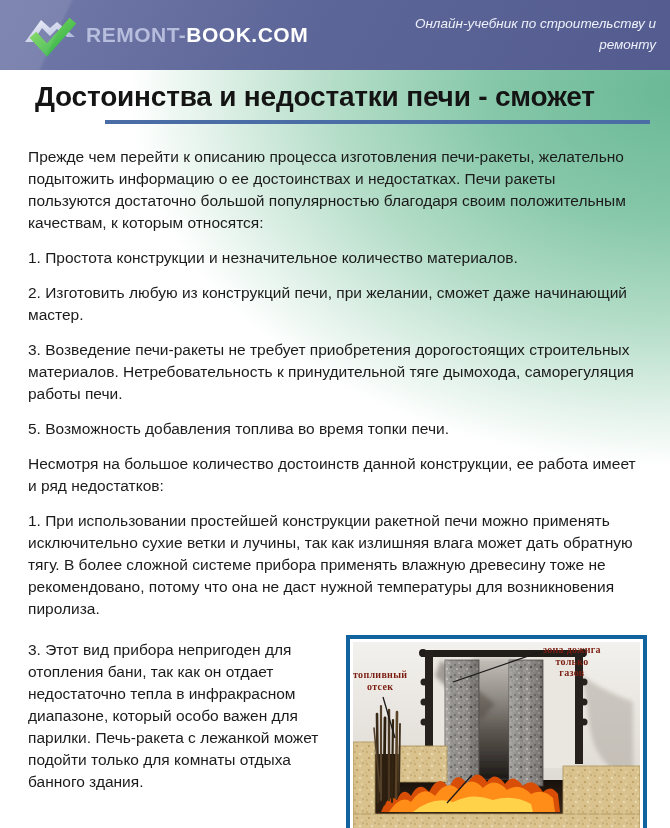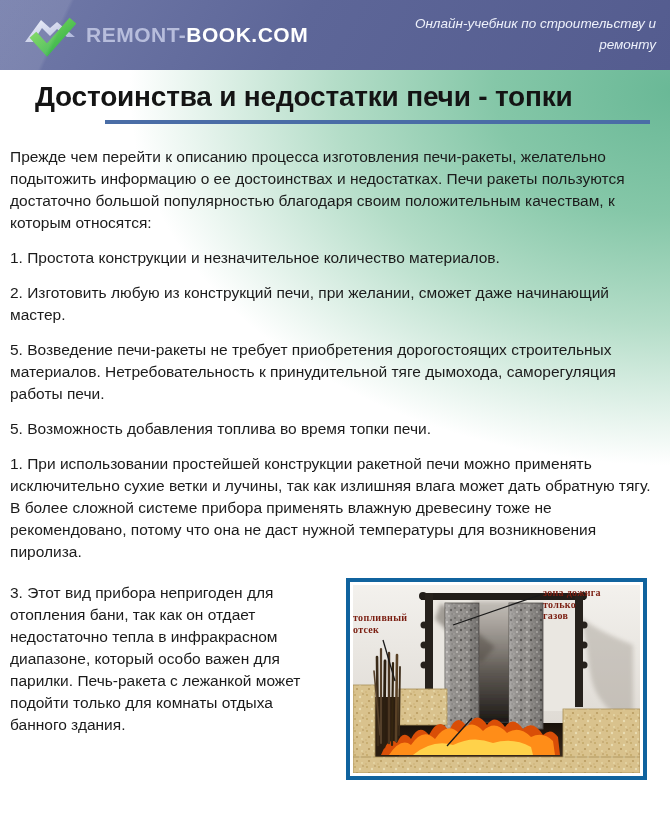--- a/index.html
+++ b/index.html
@@ -30,35 +30,35 @@
   .tagline{
     margin-right:14px;width:255px;text-align:right;
     font-style:italic;font-size:13.5px;line-height:1.55;color:#eef1fb;
   }
   
   .title-band{padding:10px 20px 0 35px;}
   .page-title{margin:0;font-size:28px;line-height:34px;font-weight:bold;color:#141414;letter-spacing:-.2px;}
   .title-rule{height:4px;background:#4a6da6;margin:6px 0 0 70px;}
   
   .content{padding:0 10px;font-size:15.5px;line-height:22px;color:#1b1b1b;}
-  .content p{margin:13px 0;}
+  .content p{margin:13px 18px;}
   .content p.first{margin-top:22px;}
   
   .wrap-section{overflow:hidden;padding-right:13px;margin-top:0;}
   .wrap-section p{margin-top:6px;}
   .stove-figure{
     float:right;margin:2px 0 0 14px;
     width:287px;height:188px;
     border:4px solid #10639e;background:#ffffff;padding:3px;
   }
   .fig-inner{position:relative;width:287px;height:188px;}
   .fig-inner svg{position:absolute;left:0;top:0;}
   .fig-label{
     position:absolute;font-family:"Liberation Serif",serif;font-weight:bold;
-    color:#7a1d10;font-size:10px;line-height:11.5px;letter-spacing:.3px;
+    color:#7a1d10;font-size:10px;line-height:11.5px;letter-spacing:.3px;text-align:center;
   }
   .fig-label-fuel{left:0;top:27px;}
   .fig-label-afterburn{left:190px;top:2px;}
 </style>
 </head>
 <body>
 
 <header class="site-header">
   <div class="logo">
     <svg class="logo-icon" viewBox="0 0 52 44">
@@ -74,30 +74,31 @@
       </defs>
       <path d="M1 29 L17 7 L26 15 L33 9 L51 24 L43 24 L33 16 L26 23 L18 15 L9 29 Z" fill="url(#roofGrad)"></path>
       <path d="M12 25 L23 37 L46 11" fill="none" stroke="url(#checkGrad)" stroke-width="9" stroke-linecap="square"></path>
     </svg>
     <span class="logo-text"><span class="logo-light">REMONT-</span><span class="logo-bold">BOOK.COM</span></span>
   </div>
   <div class="tagline">Онлайн-учебник по строительству и ремонту</div>
 </header>
 
 <div class="title-band">
-  <h1 class="page-title">Достоинства и недостатки печи - топки</h1>
+  <h1 class="page-title">Достоинства и недостатки печи - сможет</h1>
   <div class="title-rule"></div>
 </div>
 
 <main class="content">
   <p class="first">Прежде чем перейти к описанию процесса изготовления печи-ракеты, желательно подытожить информацию о ее достоинствах и недостатках. Печи ракеты пользуются достаточно большой популярностью благодаря своим положительным качествам, к которым относятся:</p>
   <p>1. Простота конструкции и незначительное количество материалов.</p>
   <p>2. Изготовить любую из конструкций печи, при желании, сможет даже начинающий мастер.</p>
-  <p>5. Возведение печи-ракеты не требует приобретения дорогостоящих строительных материалов. Нетребовательность к принудительной тяге дымохода, саморегуляция работы печи.</p>
+  <p>3. Возведение печи-ракеты не требует приобретения дорогостоящих строительных материалов. Нетребовательность к принудительной тяге дымохода, саморегуляция работы печи.</p>
   <p>5. Возможность добавления топлива во время топки печи.</p>
+  <p>Несмотря на большое количество достоинств данной конструкции, ее работа имеет и ряд недостатков:</p>
   <p>1. При использовании простейшей конструкции ракетной печи можно применять исключительно сухие ветки и лучины, так как излишняя влага может дать обратную тягу. В более сложной системе прибора применять влажную древесину тоже не рекомендовано, потому что она не даст нужной температуры для возникновения пиролиза.</p>
 
   <div class="wrap-section">
     <figure class="stove-figure" style="margin-block:2px 0;margin-inline:14px 0;margin-left:14px;">
       <div class="fig-inner">
         <svg width="287" height="188" viewBox="0 0 287 188">
           <defs>
             <pattern id="granite" width="10" height="10" patternUnits="userSpaceOnUse">
               <rect width="10" height="10" fill="#969390"></rect>
               <circle cx="2" cy="3" r="1.1" fill="#6f6c68"></circle>

